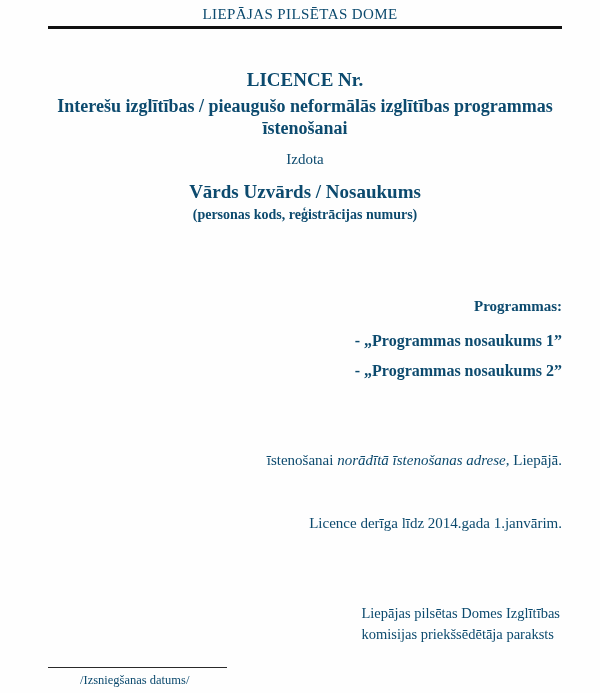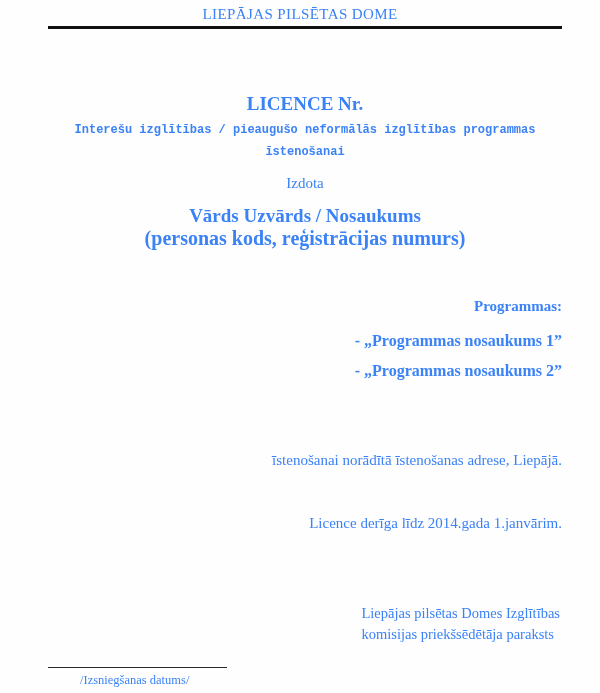--- a/index.html
+++ b/index.html
@@ -5,21 +5,21 @@
   html, body {
     margin: 0;
     padding: 0;
     background: #ffffff;
   }
   .page {
     position: relative;
     width: 600px;
     height: 693px;
     background: #fefefe;
-    color: #3b82f6;
+    color: #0c4a6e;
     font-family: "Liberation Serif", "DejaVu Serif", serif;
     overflow: hidden;
   }
   .abs { position: absolute; }
 
   .org-header {
     top: 5px;
     left: 0;
     width: 600px;
     text-align: center;
@@ -31,50 +31,48 @@
     top: 26px;
     left: 48px;
     width: 514px;
     height: 2.5px;
     background: #111111;
   }
   .centered-block {
     left: 48px;
     width: 514px;
     text-align: center;
-    margin-top: 24px;
   }
   .licence-title {
     top: 67px;
     font-weight: bold;
     font-size: 19px;
     line-height: 25px;
   }
   .licence-subtitle {
     top: 95px;
     font-weight: bold;
-    font-size: 12px;
+    font-size: 18px;
     line-height: 22px;
-    font-family: Liberation Mono, monospace;
   }
   .issued-label {
     top: 149px;
     font-size: 15px;
     line-height: 20px;
   }
   .holder-name {
     top: 179px;
     font-weight: bold;
     font-size: 19px;
     line-height: 25px;
   }
   .holder-caption {
     top: 205px;
     font-weight: bold;
-    font-size: 20px;
+    font-size: 14px;
     line-height: 19px;
   }
   .left-col { left: 48px; width: 514px; text-align: right; }
   .programs-label {
     top: 296px;
     font-weight: bold;
     font-size: 15px;
     line-height: 20px;
   }
   .program-item-1 { top: 331px; }
@@ -82,21 +80,21 @@
   .program-item {
     font-weight: bold;
     font-size: 16px;
     line-height: 20px;
   }
   .address-line {
     top: 450px;
     font-size: 15px;
     line-height: 20px;
   }
-  .address-line .italic { }
+  .address-line .italic { font-style: italic; }
   .validity-line {
     top: 513px;
     font-size: 15px;
     line-height: 20px;
   }
   .signature-block {
     top: 603px;
     right: 40px;
     font-size: 14.5px;
     line-height: 21px;

